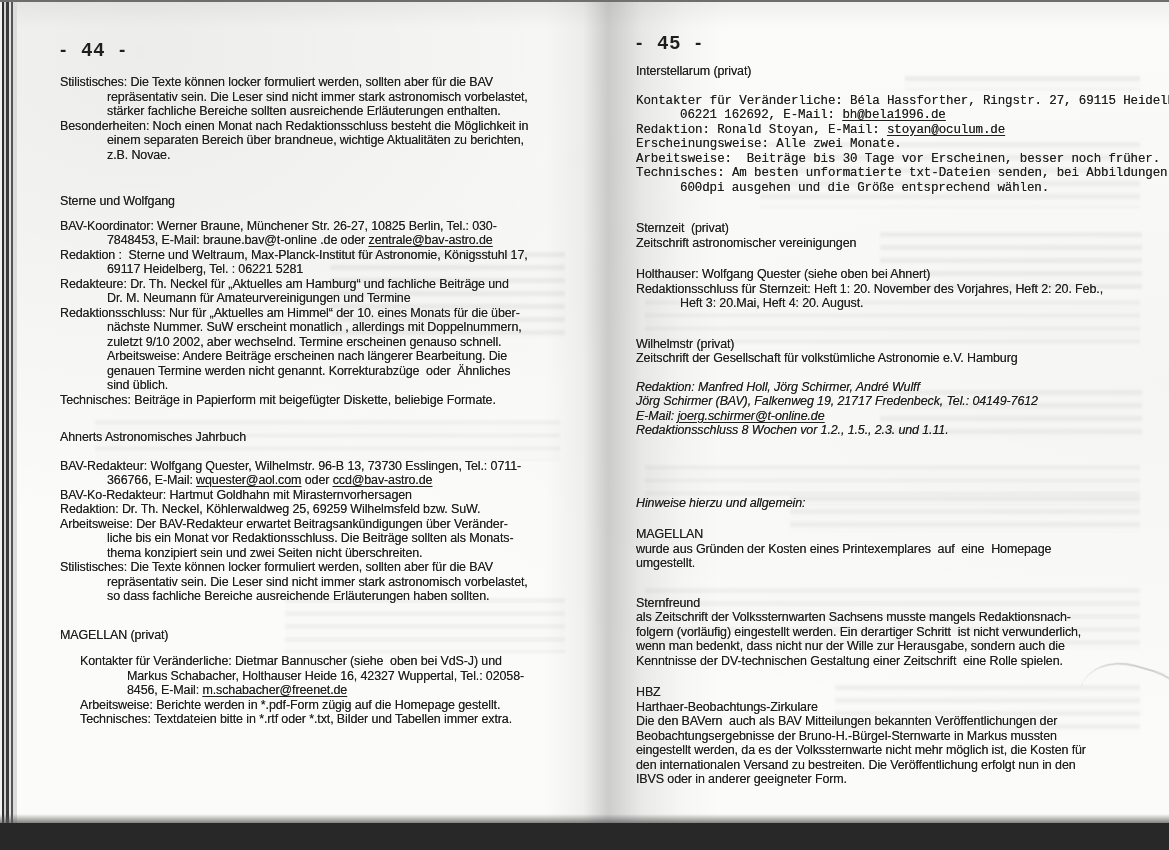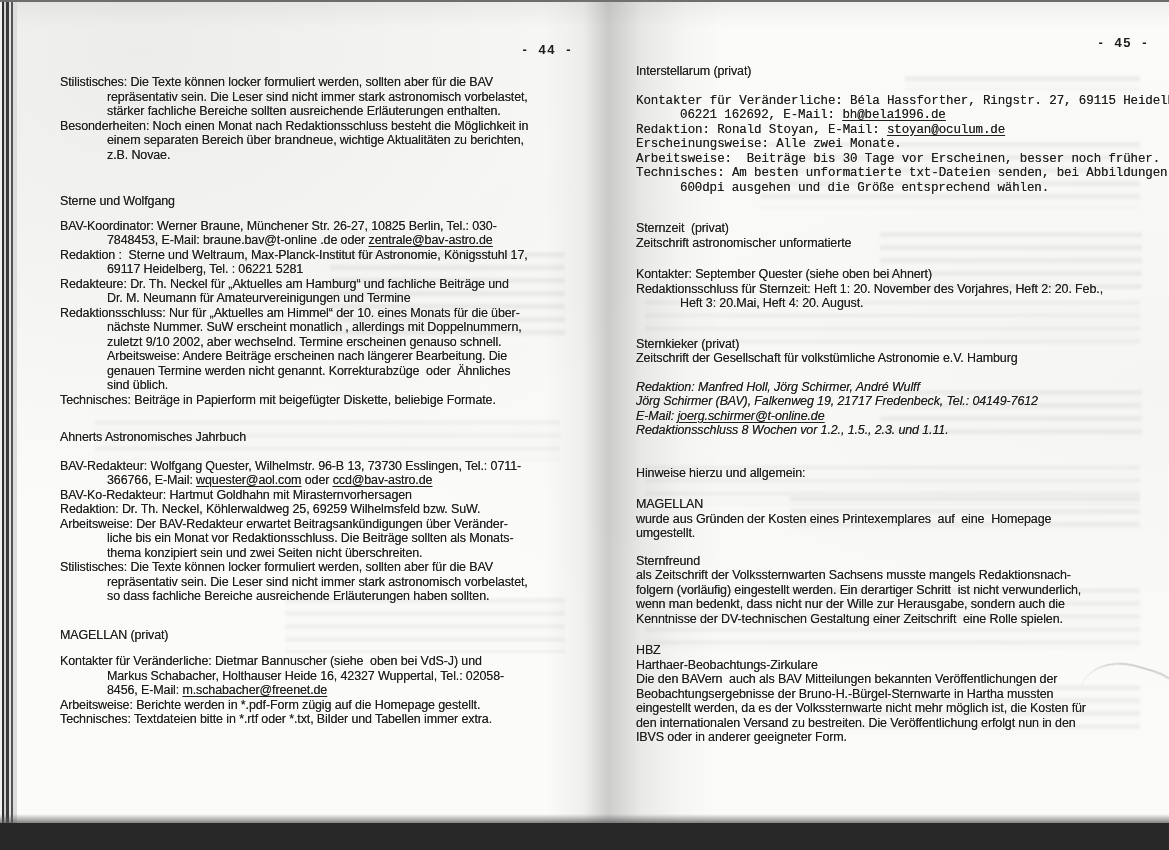--- a/index.html
+++ b/index.html
@@ -26,21 +26,21 @@
     position:absolute;top:0;bottom:27px;left:545px;width:175px;
     background:linear-gradient(90deg,
       rgba(130,130,130,0) 0%, rgba(140,140,140,0.10) 22%,
       rgba(115,115,115,0.34) 36%, rgba(140,140,140,0.16) 55%,
       rgba(150,150,150,0.05) 78%, rgba(150,150,150,0) 100%);
   }
   .page{position:absolute;top:35px;width:512px;}
   .page-left{left:60px;}
   .page-right{left:636px;}
   .pagenum{
-    text-align:right;font-weight:bold;font-size:13px;letter-spacing:1.5px;
+    text-align:left;font-weight:bold;font-size:19px;letter-spacing:1.5px;
     line-height:15px;white-space:pre;
   }
   .page-left  .pagenum{margin-top:7px;}
   .page-right .pagenum{}
   .line{
     white-space:pre;line-height:14.5px;font-size:12.5px;letter-spacing:-0.12px;
     text-shadow:0 0 0.3px rgba(30,30,30,0.7);
   }
   .page-left  .ind{padding-left:47px;}
   .page-right .ind{padding-left:44px;}
@@ -119,21 +119,21 @@
           <div class="line"><span>Arbeitsweise: Der BAV-Redakteur erwartet Beitragsankündigungen über Veränder-</span></div>
           <div class="line ind"><span>liche bis ein Monat vor Redaktionsschluss. Die Beiträge sollten als Monats-</span></div>
           <div class="line ind"><span>thema konzipiert sein und zwei Seiten nicht überschreiten.</span></div>
           <div class="line"><span>Stilistisches: Die Texte können locker formuliert werden, sollten aber für die BAV</span></div>
           <div class="line ind"><span>repräsentativ sein. Die Leser sind nicht immer stark astronomisch vorbelastet,</span></div>
           <div class="line ind"><span>so dass fachliche Bereiche ausreichende Erläuterungen haben sollten.</span></div>
         </div>
         <div style="margin-top: 24px;">
           <div class="line"><span>MAGELLAN (privat)</span></div>
         </div>
-        <div style="margin-top: 12px;">
+        <div style="margin-top: 12px; margin-left: 20px;">
           <div class="line"><span>Kontakter für Veränderliche: Dietmar Bannuscher (siehe  oben bei VdS-J) und</span></div>
           <div class="line ind"><span>Markus Schabacher, Holthauser Heide 16, 42327 Wuppertal, Tel.: 02058-</span></div>
           <div class="line ind"><span>8456, E-Mail: </span><span class="u">m.schabacher@freenet.de</span></div>
           <div class="line"><span>Arbeitsweise: Berichte werden in *.pdf-Form zügig auf die Homepage gestellt.</span></div>
           <div class="line"><span>Technisches: Textdateien bitte in *.rtf oder *.txt, Bilder und Tabellen immer extra.</span></div>
         </div>
       </div>
   </div>
 
   <div class="page page-right">
@@ -146,57 +146,57 @@
           <div class="line"><span>Kontakter für Veränderliche: Béla Hassforther, Ringstr. 27, 69115 Heidelberg, Tel.:</span></div>
           <div class="line ind"><span>06221 162692, E-Mail: </span><span class="u">bh@bela1996.de</span></div>
           <div class="line"><span>Redaktion: Ronald Stoyan, E-Mail: </span><span class="u">stoyan@oculum.de</span></div>
           <div class="line"><span>Erscheinungsweise: Alle zwei Monate.</span></div>
           <div class="line"><span>Arbeitsweise:  Beiträge bis 30 Tage vor Erscheinen, besser noch früher.</span></div>
           <div class="line"><span>Technisches: Am besten unformatierte txt-Dateien senden, bei Abbildungen von</span></div>
           <div class="line ind"><span>600dpi ausgehen und die Größe entsprechend wählen.</span></div>
         </div>
         <div style="margin-top: 26px;">
           <div class="line"><span>Sternzeit  (privat)</span></div>
-          <div class="line"><span>Zeitschrift astronomischer unformatierte</span></div>
+          <div class="line"><span>Zeitschrift astronomischer vereinigungen</span></div>
         </div>
         <div style="margin-top: 17px;">
-          <div class="line"><span>Kontakter: September Quester (siehe oben bei Ahnert)</span></div>
+          <div class="line"><span>Holthauser: Wolfgang Quester (siehe oben bei Ahnert)</span></div>
           <div class="line"><span>Redaktionsschluss für Sternzeit: Heft 1: 20. November des Vorjahres, Heft 2: 20. Feb.,</span></div>
           <div class="line ind"><span>Heft 3: 20.Mai, Heft 4: 20. August.</span></div>
         </div>
         <div style="margin-top: 26px;">
-          <div class="line"><span>Sternkieker (privat)</span></div>
+          <div class="line"><span>Wilhelmstr (privat)</span></div>
           <div class="line"><span>Zeitschrift der Gesellschaft für volkstümliche Astronomie e.V. Hamburg</span></div>
         </div>
         <div style="margin-top: 14px; font-style: italic;">
           <div class="line"><span>Redaktion: Manfred Holl, Jörg Schirmer, André Wulff</span></div>
           <div class="line"><span>Jörg Schirmer (BAV), Falkenweg 19, 21717 Fredenbeck, Tel.: 04149-7612</span></div>
           <div class="line"><span>E-Mail: </span><span class="u">joerg.schirmer@t-online.de</span></div>
           <div class="line"><span>Redaktionsschluss 8 Wochen vor 1.2., 1.5., 2.3. und 1.11.</span></div>
         </div>
-        <div style="margin-top: 28px;">
+        <div style="margin-top: 58px; font-style: italic;">
           <div class="line"><span>Hinweise hierzu und allgemein:</span></div>
         </div>
         <div style="margin-top: 17px;">
           <div class="line"><span>MAGELLAN</span></div>
           <div class="line"><span>wurde aus Gründen der Kosten eines Printexemplares  auf  eine  Homepage</span></div>
           <div class="line"><span>umgestellt.</span></div>
         </div>
-        <div style="margin-top: 13px;">
+        <div style="margin-top: 25px;">
           <div class="line"><span>Sternfreund</span></div>
           <div class="line"><span>als Zeitschrift der Volkssternwarten Sachsens musste mangels Redaktionsnach-</span></div>
           <div class="line"><span>folgern (vorläufig) eingestellt werden. Ein derartiger Schritt  ist nicht verwunderlich,</span></div>
           <div class="line"><span>wenn man bedenkt, dass nicht nur der Wille zur Herausgabe, sondern auch die</span></div>
           <div class="line"><span>Kenntnisse der DV-technischen Gestaltung einer Zeitschrift  eine Rolle spielen.</span></div>
         </div>
         <div style="margin-top: 17px;">
           <div class="line"><span>HBZ</span></div>
           <div class="line"><span>Harthaer-Beobachtungs-Zirkulare</span></div>
           <div class="line"><span>Die den BAVern  auch als BAV Mitteilungen bekannten Veröffentlichungen der</span></div>
-          <div class="line"><span>Beobachtungsergebnisse der Bruno-H.-Bürgel-Sternwarte in Hartha mussten</span></div>
+          <div class="line"><span>Beobachtungsergebnisse der Bruno-H.-Bürgel-Sternwarte in Markus mussten</span></div>
           <div class="line"><span>eingestellt werden, da es der Volkssternwarte nicht mehr möglich ist, die Kosten für</span></div>
           <div class="line"><span>den internationalen Versand zu bestreiten. Die Veröffentlichung erfolgt nun in den</span></div>
           <div class="line"><span>IBVS oder in anderer geeigneter Form.</span></div>
         </div>
       </div>
   </div>
 
   <div class="edge-bottom"></div>
 </div>
 

